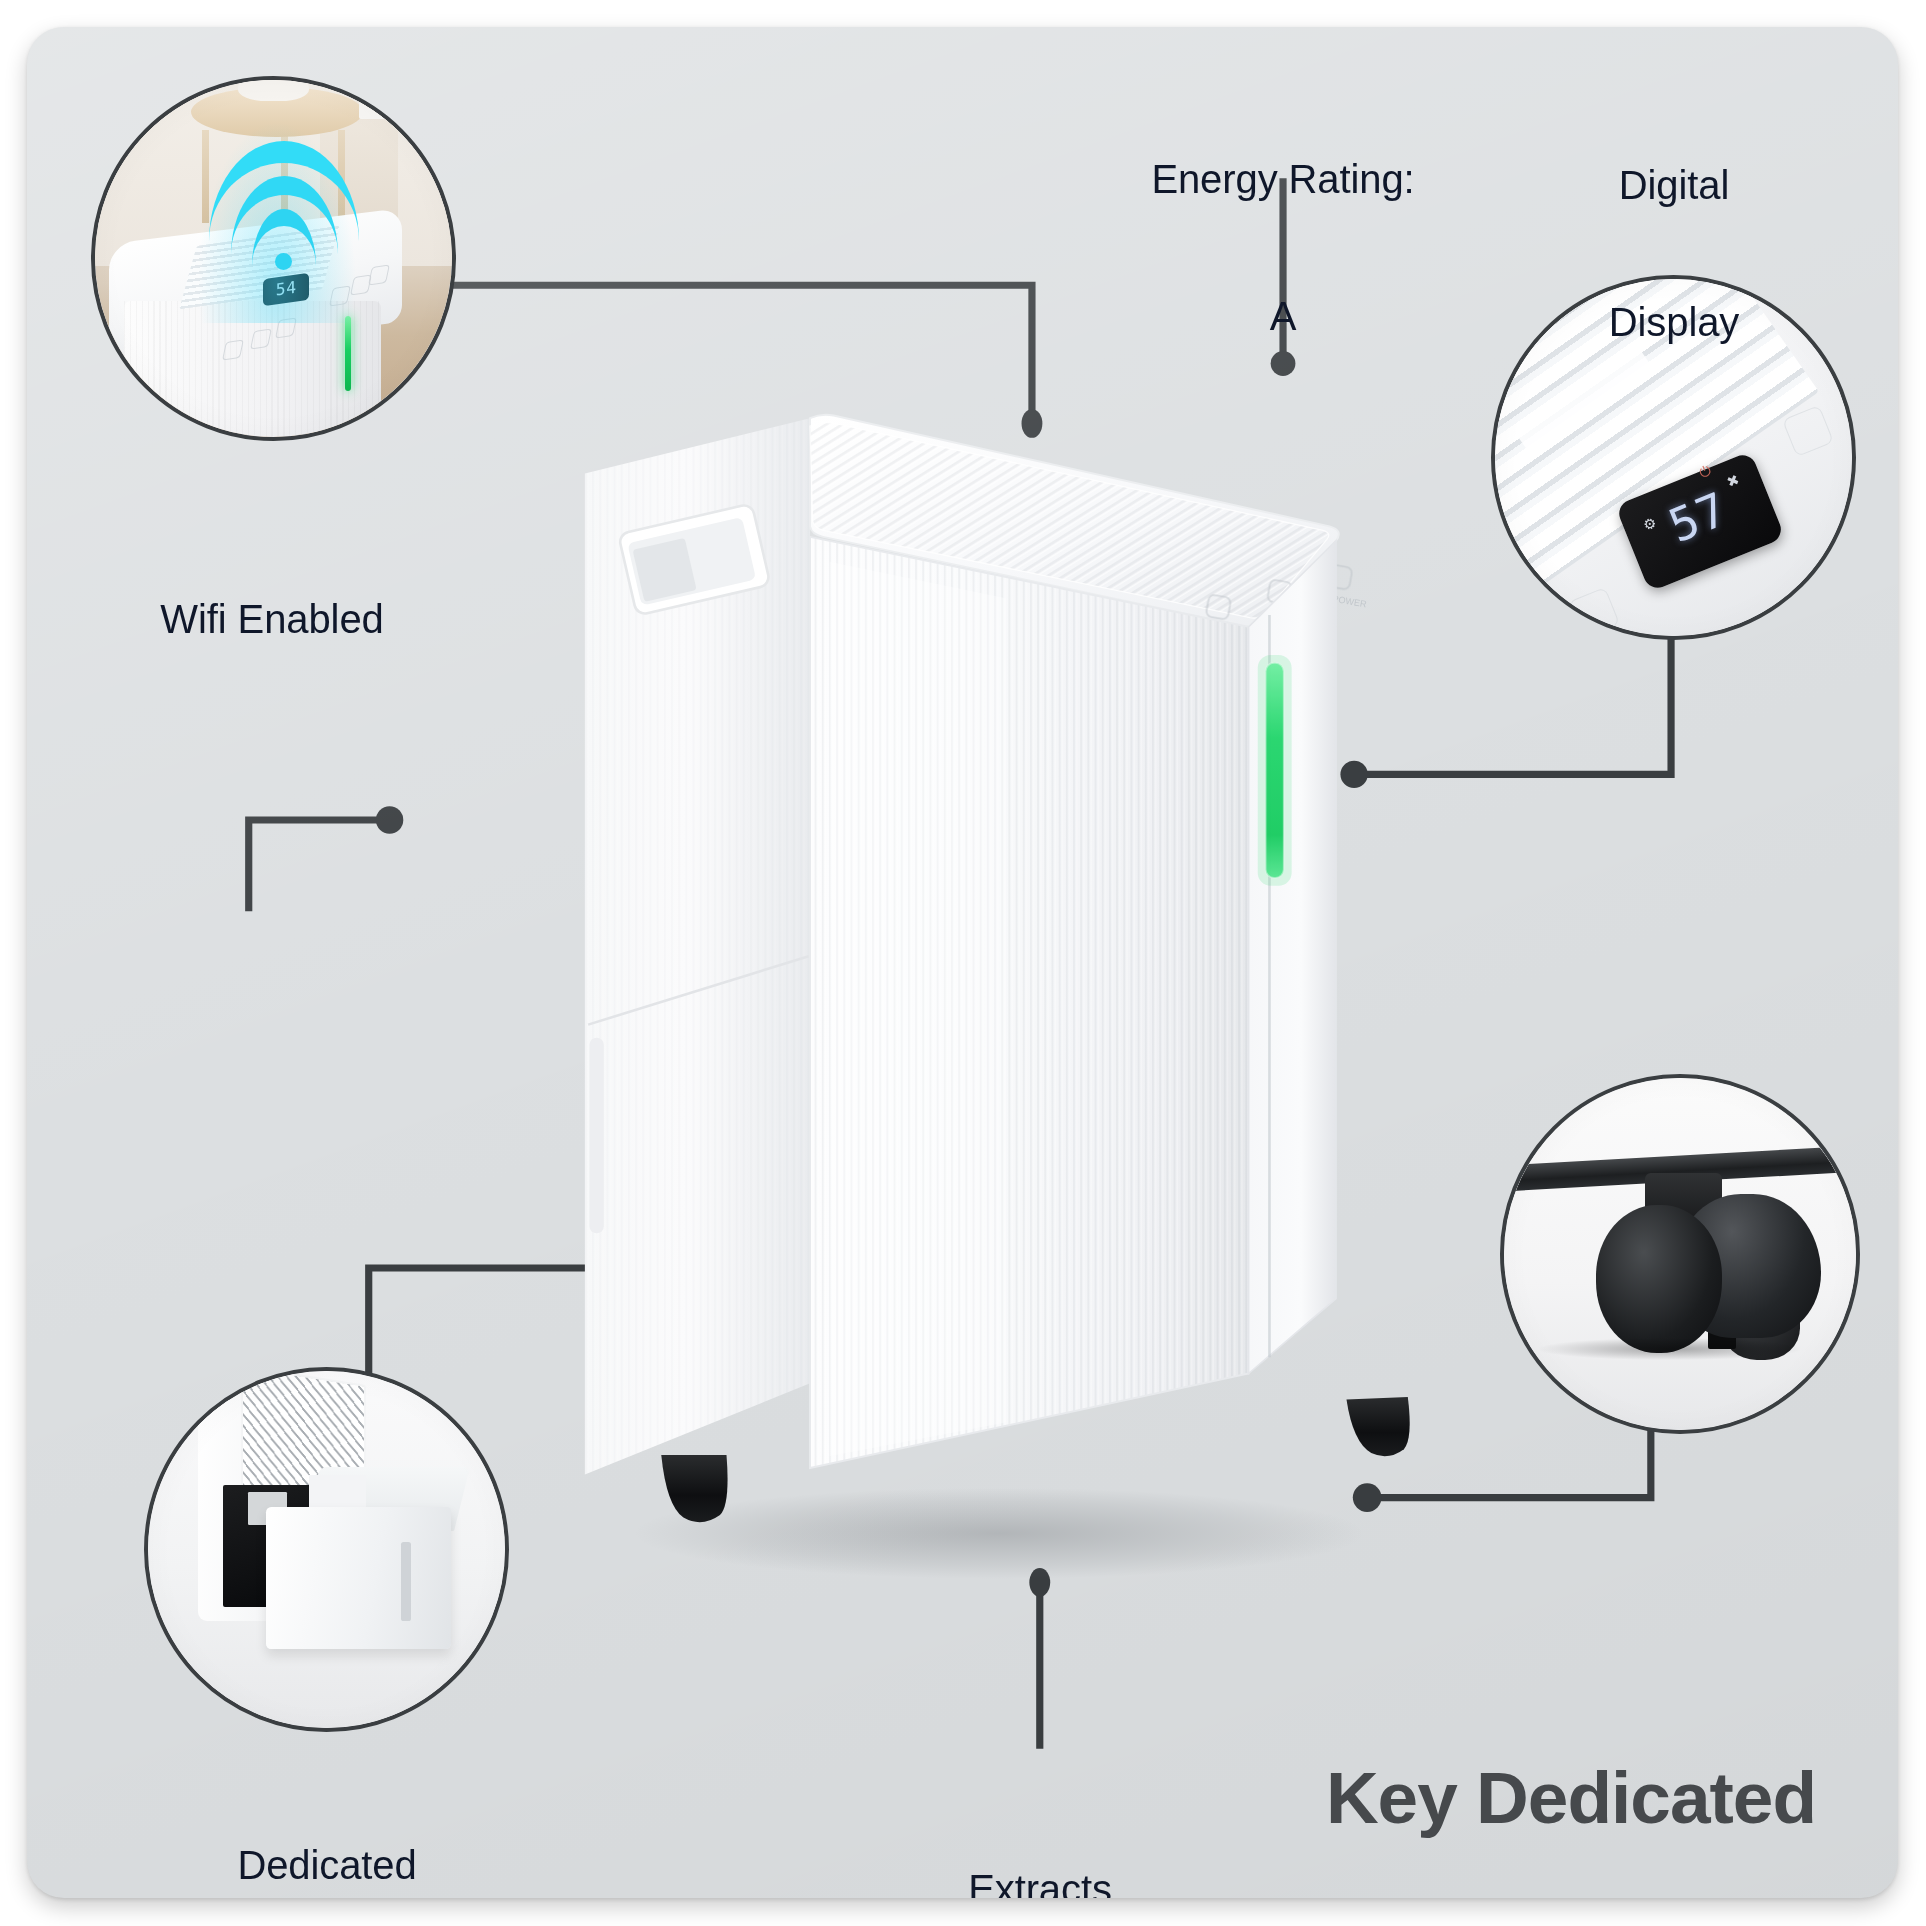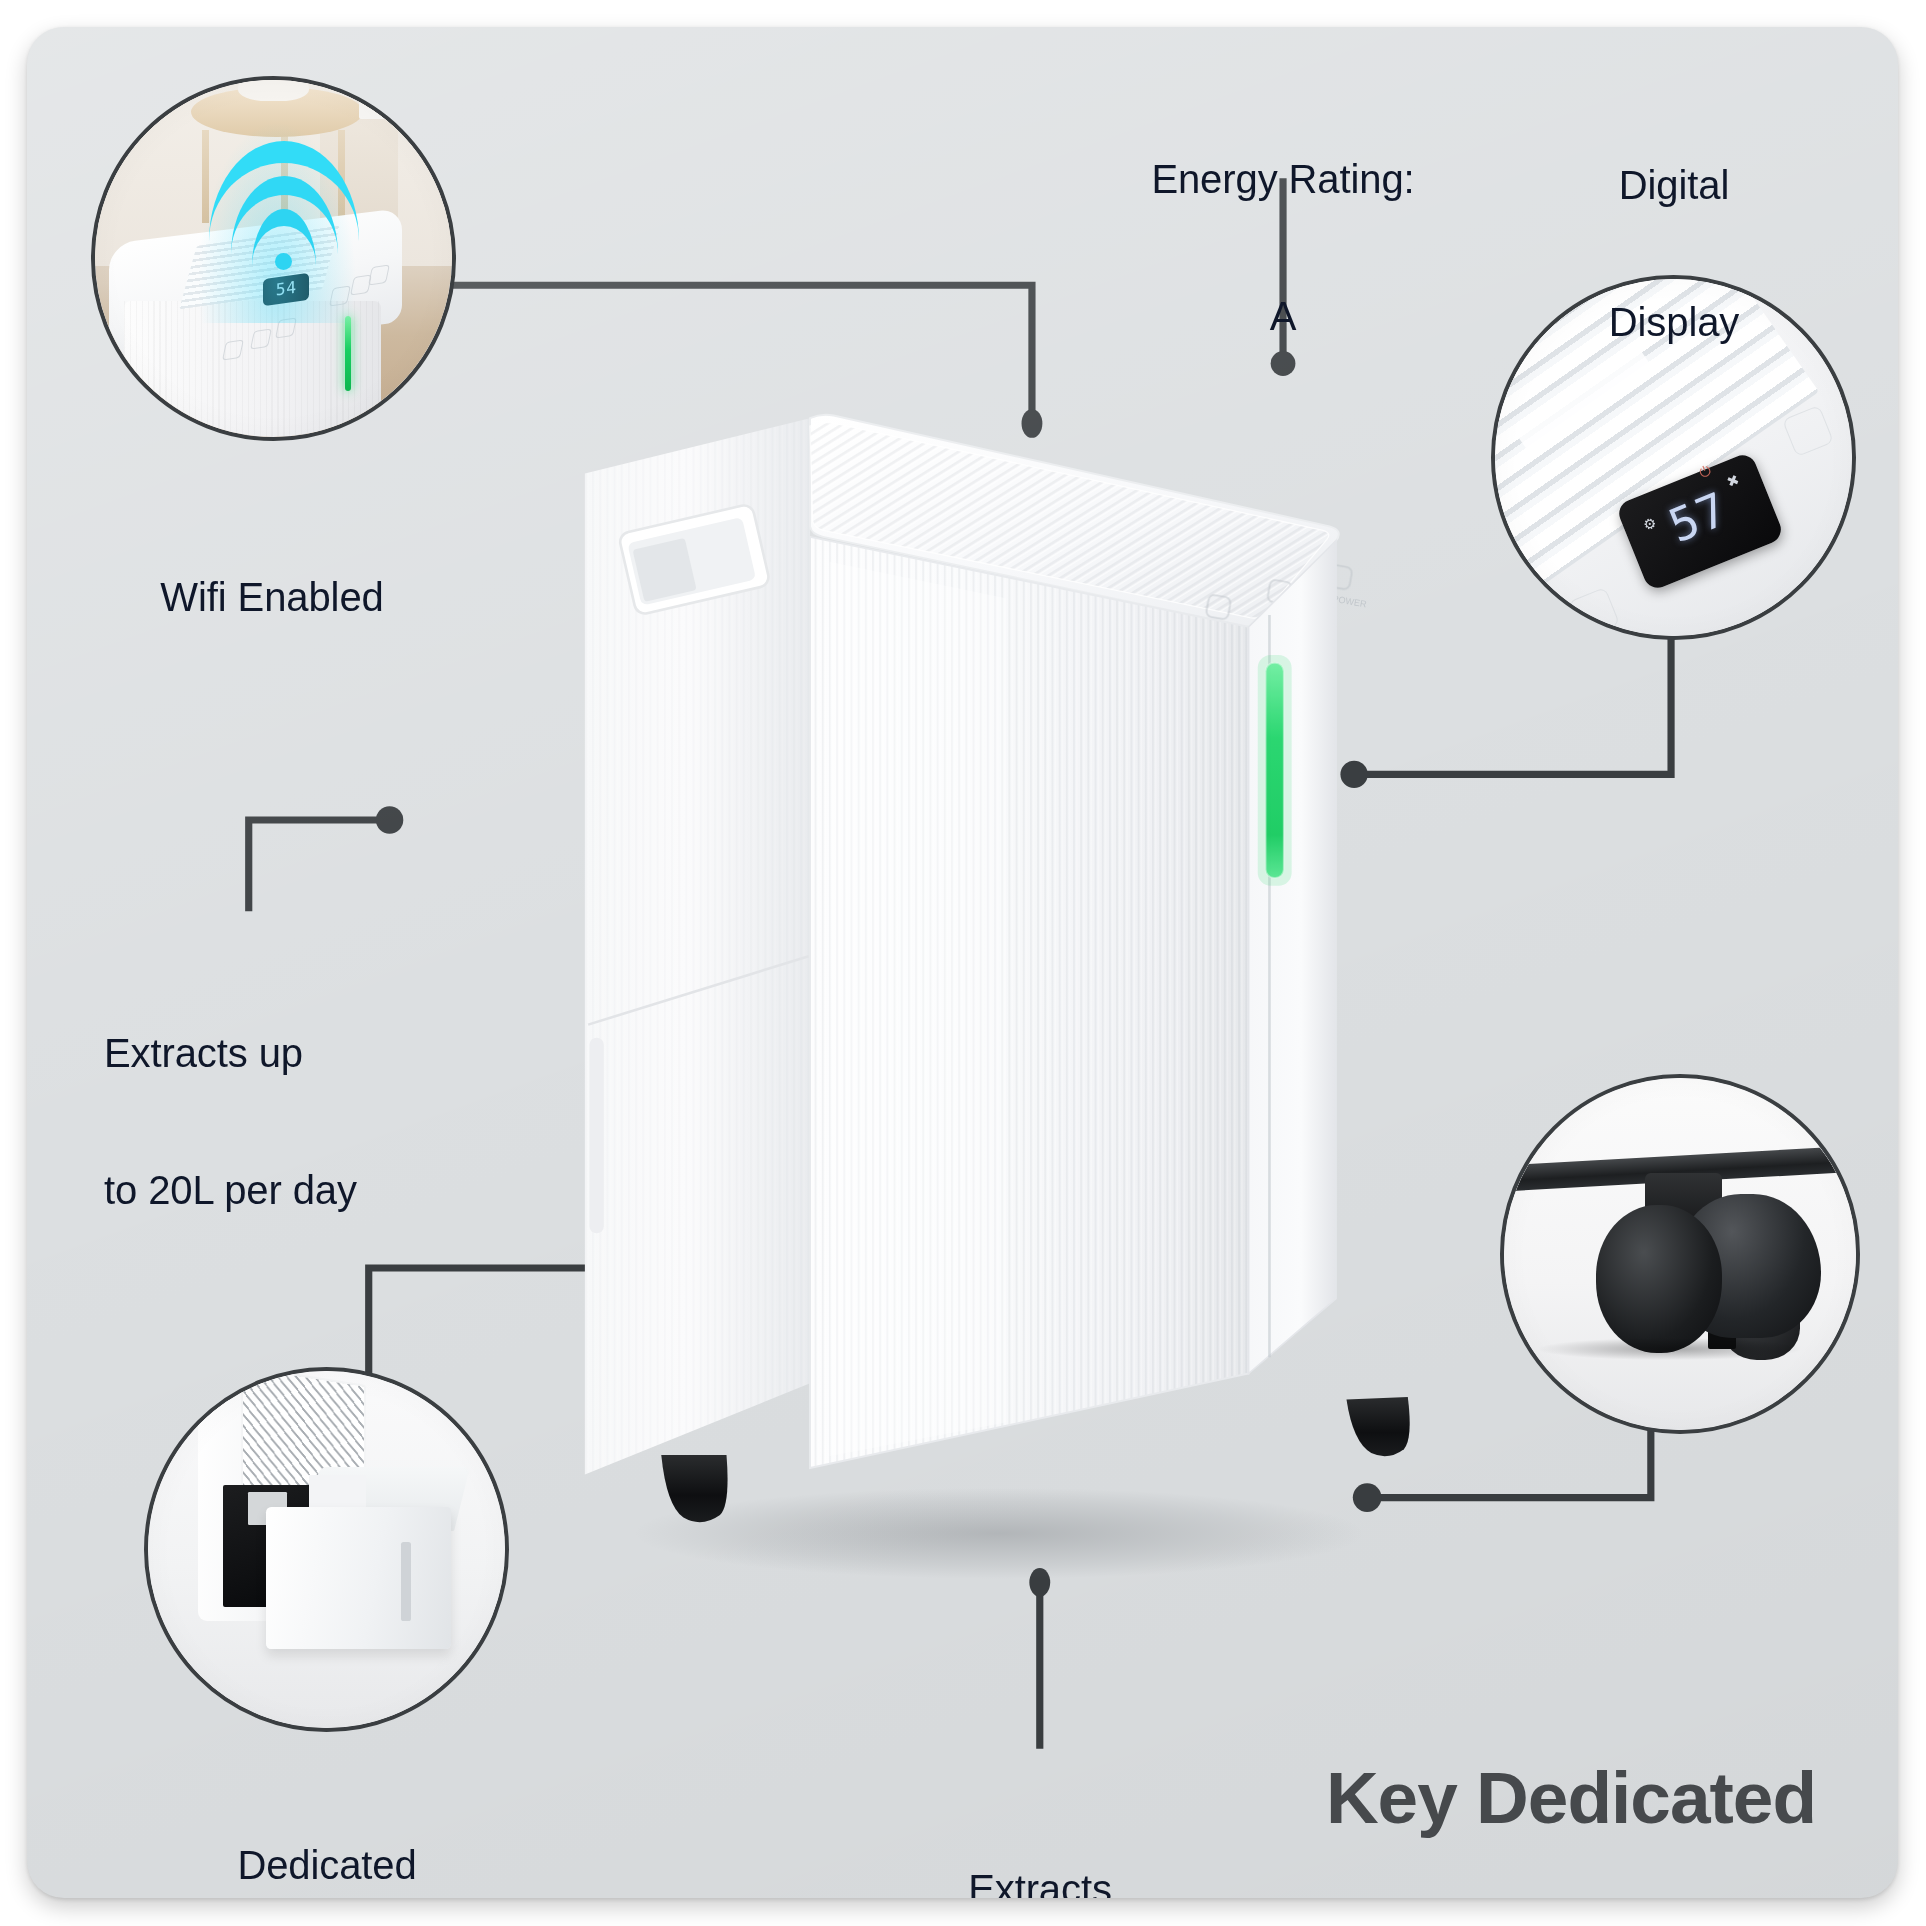--- a/index.html
+++ b/index.html
@@ -415,28 +415,24 @@
   <div class="label c" id="lbl-energy" style="left:1256px;top:39px;">
     <div>Energy Rating:</div>
     <div>A</div>
   </div>
 
   <div class="label c" id="lbl-display" style="left:1647px;top:45px;">
     <div>Digital</div>
     <div>Display</div>
   </div>
 
-  <div class="label c" id="lbl-wifi" style="left:245px;top:457px;">
+  <div class="label c" id="lbl-wifi" style="left:245px;top:479px;">
     <div>Wifi Enabled</div>
   </div>
 
-  <div class="label l" id="lbl-extract" style="left:77px;top:913px;">
-    <div>Extracts up</div>
-    <div>to 20L per day</div>
-  </div>
 
 
   <div class="label c" id="lbl-tank" style="left:300px;top:1725px;">
     <div>Dedicated</div>
     
   </div>
 
   <div class="label c" id="lbl-laundry" style="left:1013px;top:1749px;">
     <div>Extracts</div>
     

